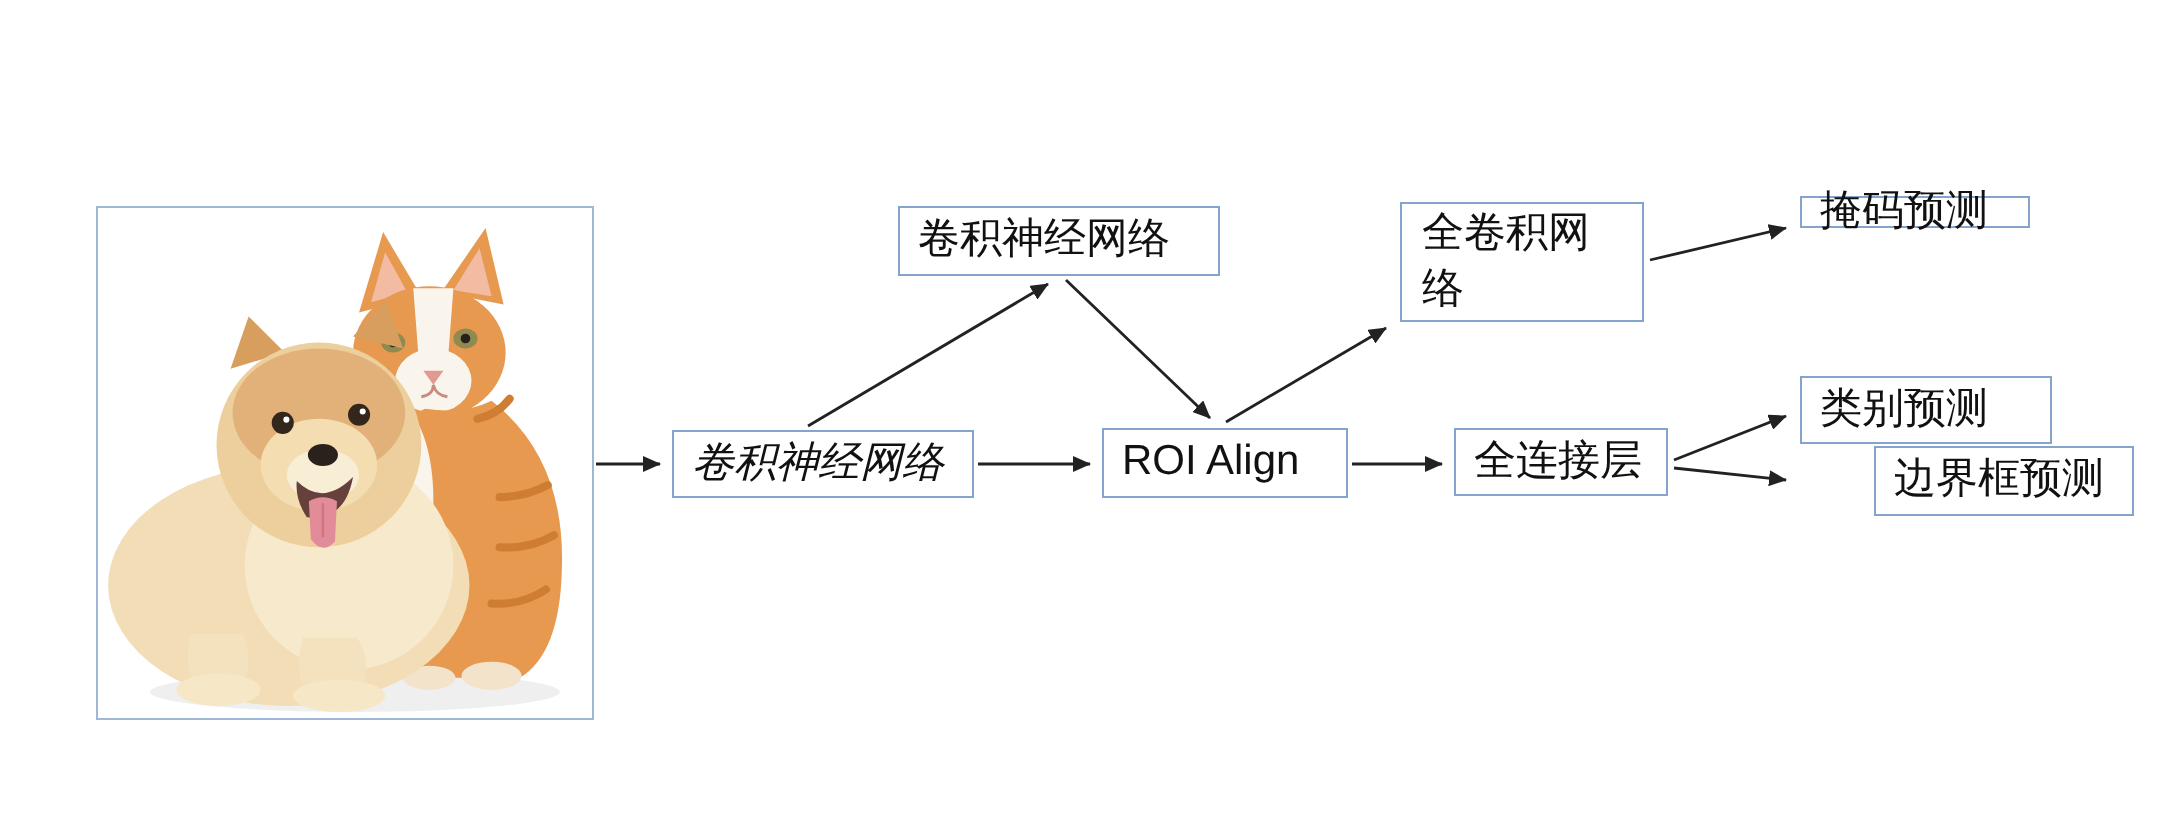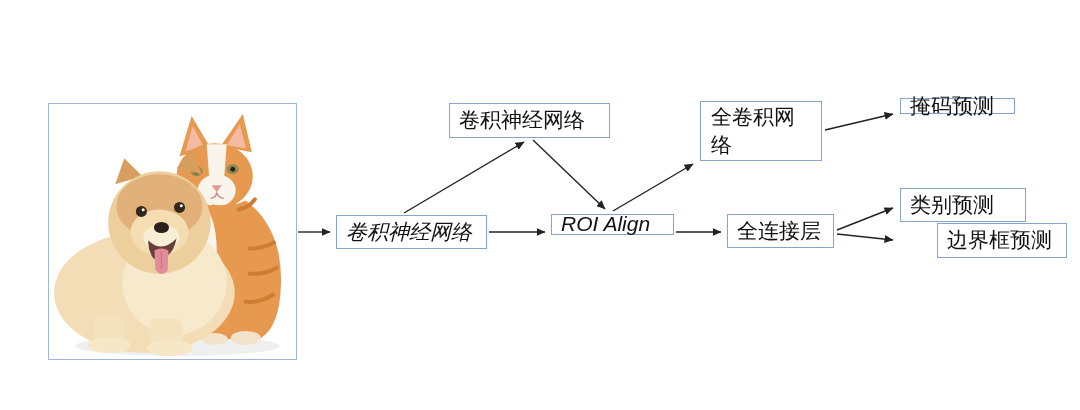--- a/index.html
+++ b/index.html
@@ -25,21 +25,21 @@
   }
   .img-box{
     position:absolute;left:48px;top:103px;width:249px;height:257px;
     box-sizing:border-box;border:1.6px solid var(--image-border,#9fb6d9);
     background:#ffffff;overflow:hidden;
   }
   .img-box svg{display:block;width:100%;height:100%;}
   
   .n-cnn  {left:336px;top:215px;width:151px;height:34px;font-style:italic;}
   .n-rpn  {left:449px;top:103px;width:161px;height:35px;}
-  .n-roi  {left:551px;top:214px;width:123px;height:21px;font-style:italic;}
+  .n-roi  {left:551px;top:214px;width:123px;height:35px;}
   .n-fcn  {left:700px;top:101px;width:122px;height:60px;}
   .n-mask {left:900px;top:98px; width:115px;height:16px;}
   .n-fc   {left:727px;top:214px;width:107px;height:34px;}
   .n-class{left:900px;top:188px;width:126px;height:34px;}
   .n-bbox {left:900px;top:223px;width:130px;height:35px;margin-left:37px;}
 </style>
 </head>
 <body>
 
 <div class="stage" style="--node-border: #84a3cd; --image-border: #9fb6d9; --arrow: #222222; --text: #111111; --background: #ffffff;">

